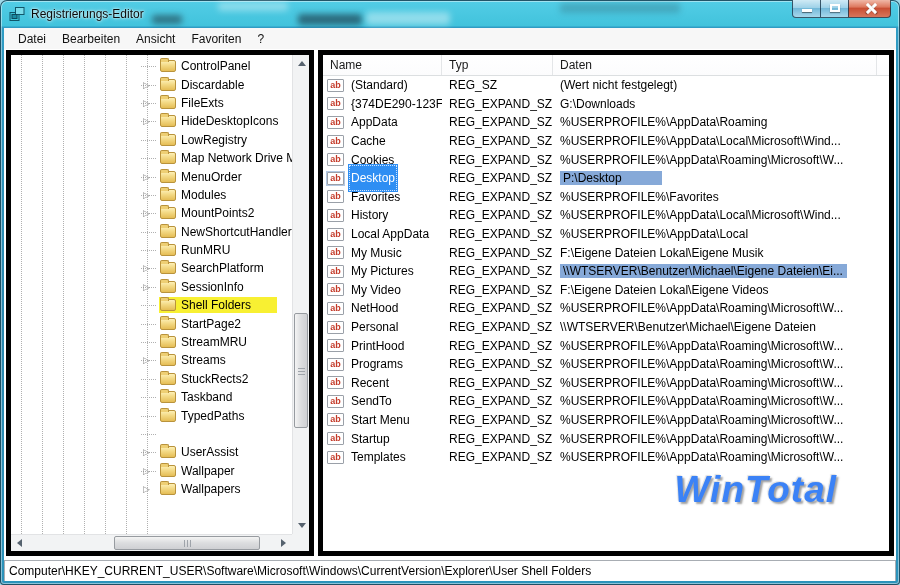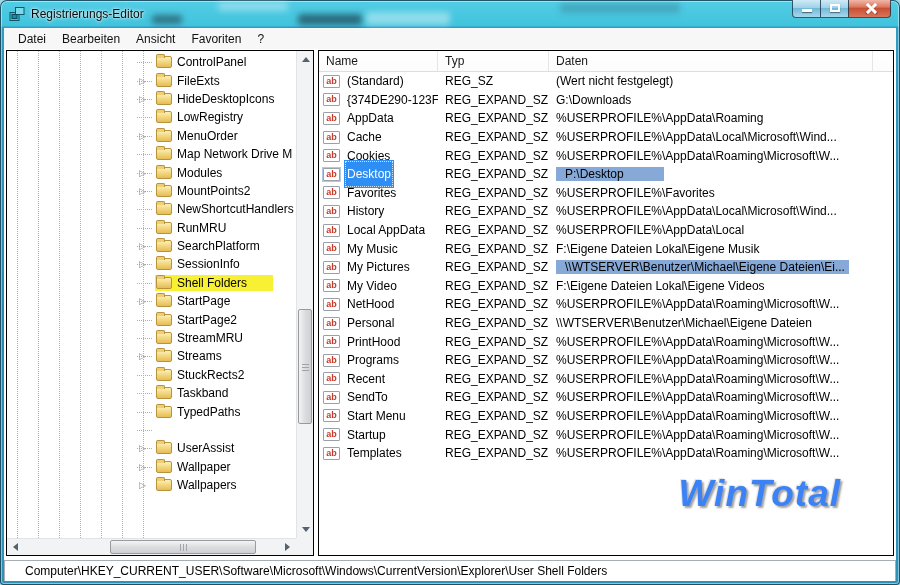--- a/index.html
+++ b/index.html
@@ -35,21 +35,21 @@
   .glyph-close::before,.glyph-close::after{content:"";position:absolute;left:5px;top:-1px;width:3px;height:13px;
     background:#fff;box-shadow:0 1px 1px rgba(0,0,0,.45);}
   .glyph-close::before{transform:rotate(45deg);}
   .glyph-close::after{transform:rotate(-45deg);}
   
   .client{position:absolute;left:4px;right:4px;top:28px;bottom:4px;background:#fff;
     display:flex;flex-direction:column;border-radius:0;}
   .menubar{height:21px;background:#f7f7f7;display:flex;align-items:center;padding-left:6px;flex:0 0 auto;}
   .menu-item{font-size:12px;color:#111;padding:3px 8px;}
   .main{flex:1 1 auto;position:relative;background:#fff;overflow:hidden;}
-  .pane{position:absolute;top:1px;bottom:2px;border:1px solid #000000;background:#fff;overflow:hidden;}
+  .pane{position:absolute;top:1px;bottom:2px;border:5px solid #000000;background:#fff;overflow:hidden;}
   .tree-pane{left:2px;width:308px;}
   .list-pane{left:314px;right:2px;}
   
   .tree-view{position:absolute;left:0;top:0;right:17px;bottom:17px;overflow:hidden;}
   .guide{position:absolute;top:0;bottom:0;width:1px;
     background:repeating-linear-gradient(180deg,#b0b0b0 0 1px,transparent 1px 2px);}
   .tree-rows{position:absolute;left:0;top:2px;right:0;}
   .tree-row{height:18.4px;display:flex;align-items:center;position:relative;}
   .tree-gap{flex:0 0 130px;}
   .tree-slot{flex:0 0 18px;height:100%;position:relative;}
@@ -96,29 +96,29 @@
   .cell.name{width:119px;display:flex;align-items:center;padding-left:3px;}
   .cell.type{width:111px;padding-left:7px;}
   .cell.data{flex:1;padding-left:7px;}
   .icon-wrap{padding:1px;display:inline-flex;margin-right:3px;}
   .lrow.sel .icon-wrap{background:#b3c8e2;}
   .ab-icon{width:17px;height:13px;background:#fff;border:1px solid #9aa0a8;border-radius:1px;
     display:inline-flex;align-items:center;justify-content:center;}
   .ab-icon::after{content:"ab";font-size:9px;font-weight:bold;color:#c43b2a;line-height:1;letter-spacing:0;}
   .name-label{padding:7px 3px;}
   .lrow.sel .name-label{background:var(--sel-blue);color:#fff;outline:1px dotted #cfe6ff;outline-offset:-2px;}
-  .dhl{background:var(--data-hl);padding:1px 4px 1px 9px;}
+  .dhl{background:var(--data-hl);padding:1px 4px 1px 3px;}
   .dhl.pad{padding-right:40px;}
   .watermark{position:absolute;right:52px;bottom:40px;font-size:37px;font-style:italic;font-weight:bold;
     color:#3b82f6;letter-spacing:1px;text-shadow:2px 2px 2px rgba(130,130,130,.75),-1px -1px 1px rgba(180,180,180,.4);}
   
   .statusbar{flex:0 0 23px;background:#fff;padding-top:2px;}
   .status-field{height:21px;border:1px solid #a8adb3;border-bottom:none;display:flex;align-items:center;
     background:#fff;}
-  .status-text{font-size:12px;color:#000;padding-left:20px;white-space:nowrap;}
+  .status-text{font-size:12px;color:#000;padding-left:4px;white-space:nowrap;}
 </style>
 </head>
 <body>
 
 <div class="window">
 
   <div class="titlebar">
     <div class="blur-blob bb4"></div>
     <div class="blur-blob bb1"></div>
     <div class="blur-blob bb2"></div>
@@ -167,20 +167,31 @@
                 </span>
               </div>
               <div class="tree-row">
                 <span class="tree-gap"></span>
                 <span class="tree-slot">
                   <span class="conn"></span>
                   <span class="tree-arrow">▷</span>
                 </span>
                 <span class="tree-item">
                   <span class="folder-icon"></span>
+                  <span class="tree-label">Discardable</span>
+                </span>
+              </div>
+              <div class="tree-row">
+                <span class="tree-gap"></span>
+                <span class="tree-slot">
+                  <span class="conn"></span>
+                  <span class="tree-arrow">▷</span>
+                </span>
+                <span class="tree-item">
+                  <span class="folder-icon"></span>
                   <span class="tree-label">FileExts</span>
                 </span>
               </div>
               <div class="tree-row">
                 <span class="tree-gap"></span>
                 <span class="tree-slot">
                   <span class="conn"></span>
                   <span class="tree-arrow">▷</span>
                 </span>
                 <span class="tree-item">
@@ -195,41 +206,41 @@
                 </span>
                 <span class="tree-item">
                   <span class="folder-icon"></span>
                   <span class="tree-label">LowRegistry</span>
                 </span>
               </div>
               <div class="tree-row">
                 <span class="tree-gap"></span>
                 <span class="tree-slot">
                   <span class="conn"></span>
+                </span>
+                <span class="tree-item">
+                  <span class="folder-icon"></span>
+                  <span class="tree-label">Map Network Drive M</span>
+                </span>
+              </div>
+              <div class="tree-row">
+                <span class="tree-gap"></span>
+                <span class="tree-slot">
+                  <span class="conn"></span>
                   <span class="tree-arrow">▷</span>
                 </span>
                 <span class="tree-item">
                   <span class="folder-icon"></span>
                   <span class="tree-label">MenuOrder</span>
                 </span>
               </div>
               <div class="tree-row">
                 <span class="tree-gap"></span>
                 <span class="tree-slot">
                   <span class="conn"></span>
-                </span>
-                <span class="tree-item">
-                  <span class="folder-icon"></span>
-                  <span class="tree-label">Map Network Drive M</span>
-                </span>
-              </div>
-              <div class="tree-row">
-                <span class="tree-gap"></span>
-                <span class="tree-slot">
-                  <span class="conn"></span>
                   <span class="tree-arrow">▷</span>
                 </span>
                 <span class="tree-item">
                   <span class="folder-icon"></span>
                   <span class="tree-label">Modules</span>
                 </span>
               </div>
               <div class="tree-row">
                 <span class="tree-gap"></span>
                 <span class="tree-slot">
@@ -284,31 +295,20 @@
                 </span>
               </div>
               <div class="tree-row">
                 <span class="tree-gap"></span>
                 <span class="tree-slot">
                   <span class="conn"></span>
                 </span>
                 <span class="tree-item hl">
                   <span class="folder-icon"></span>
                   <span class="tree-label">Shell Folders</span>
-                </span>
-              </div>
-              <div class="tree-row">
-                <span class="tree-gap"></span>
-                <span class="tree-slot">
-                  <span class="conn"></span>
-                  <span class="tree-arrow">▷</span>
-                </span>
-                <span class="tree-item">
-                  <span class="folder-icon"></span>
-                  <span class="tree-label">StartPage</span>
                 </span>
               </div>
               <div class="tree-row">
                 <span class="tree-gap"></span>
                 <span class="tree-slot">
                   <span class="conn"></span>
                 </span>
                 <span class="tree-item">
                   <span class="folder-icon"></span>
                   <span class="tree-label">StartPage2</span>

